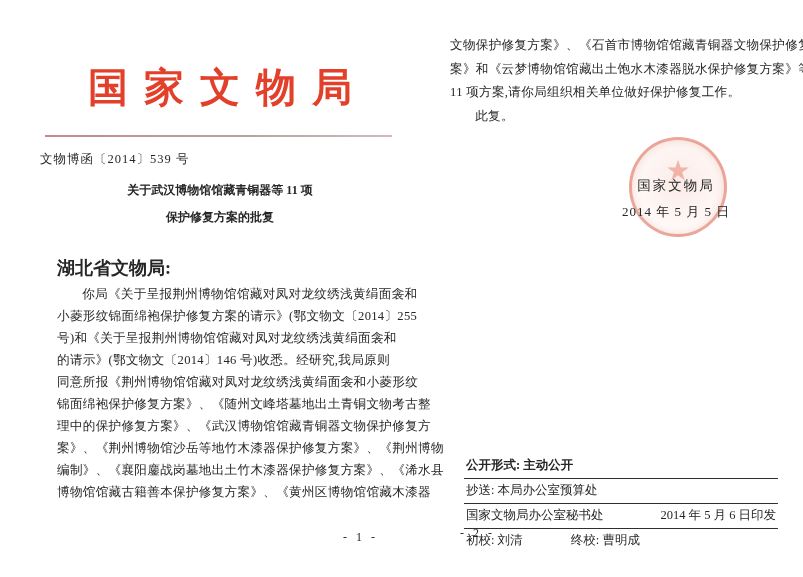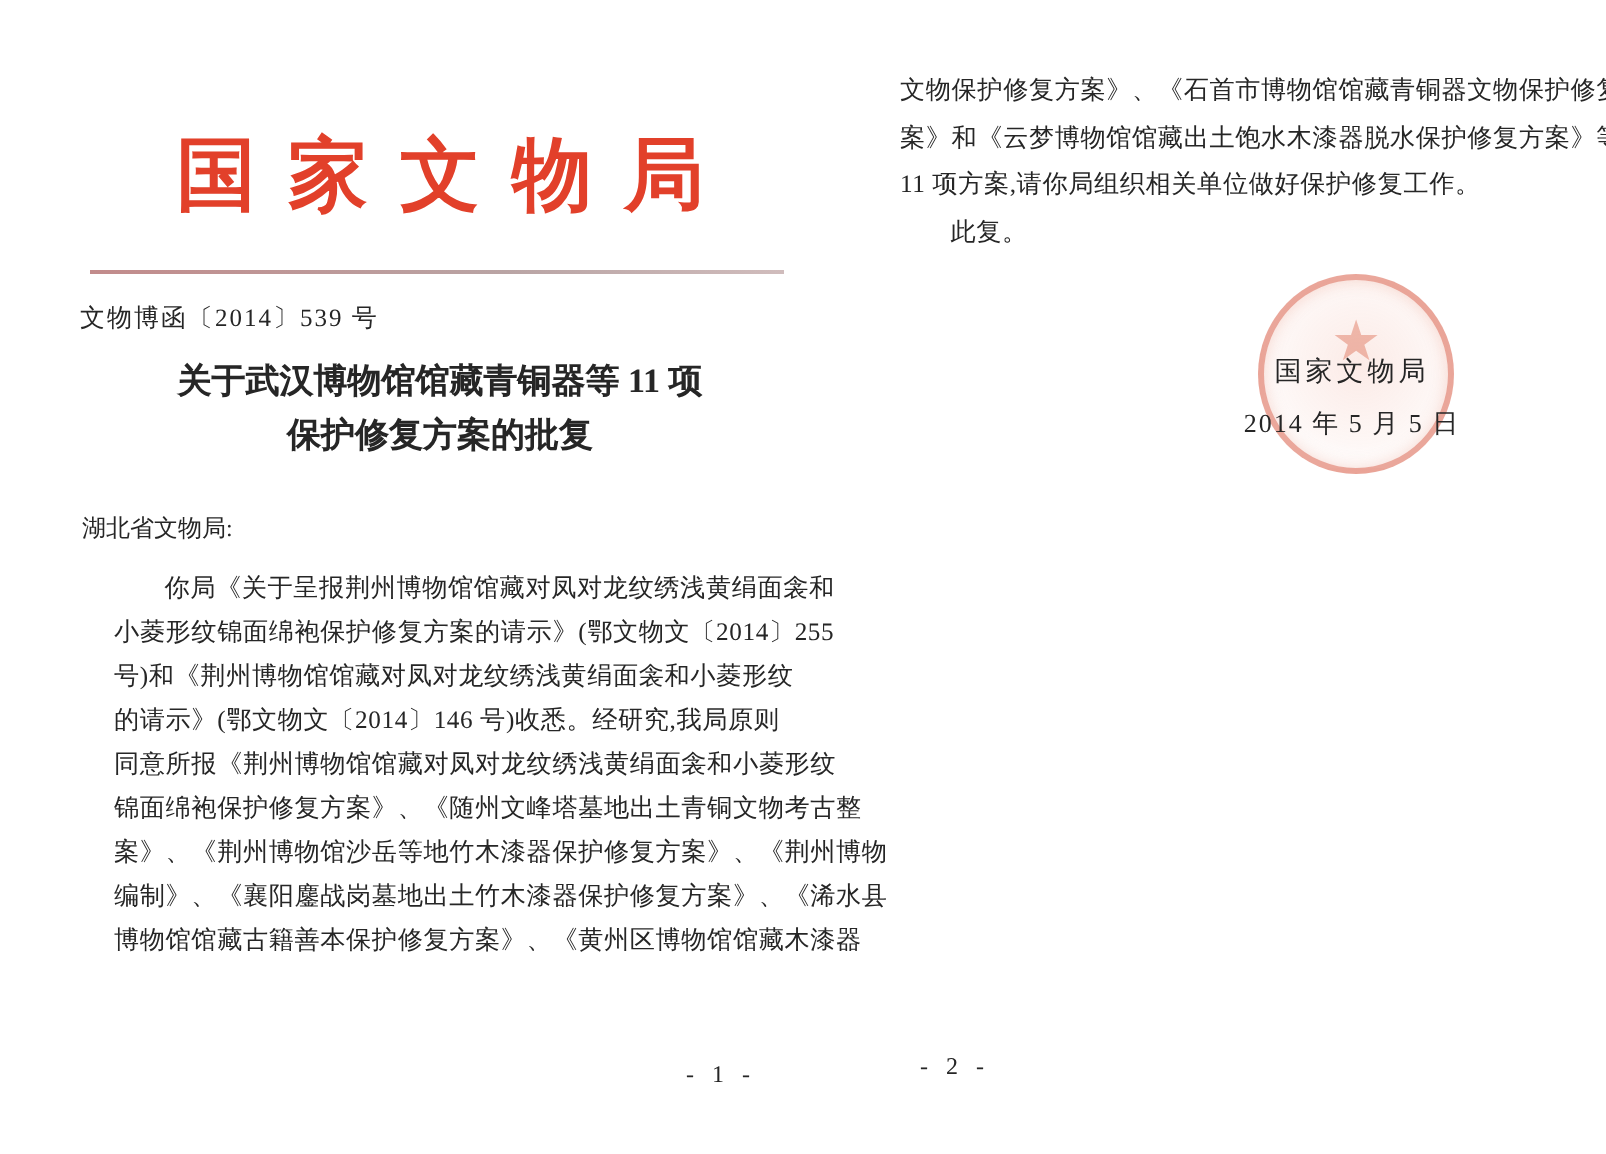--- a/index.html
+++ b/index.html
@@ -17,23 +17,23 @@
   .red-line{
     position:absolute;top:95px;left:5px;right:8px;height:2px;
     background:linear-gradient(to right,#c28b8b,#b9a4a4 60%,#d0bcbc);
   }
   .doc-number{
     position:absolute;top:111px;left:0;right:12px;text-align:left;
     font-size:12.5px;letter-spacing:1px;white-space:nowrap;
   }
   .doc-title{
     position:absolute;top:137px;left:0;width:100%;text-align:center;
-    font-size:17px;font-weight:bold;line-height:27px;white-space:nowrap;
+    font-size:12px;font-weight:bold;line-height:27px;white-space:nowrap;
   }
-  .salutation{position:absolute;top:216px;left:1px;font-size:12px;white-space:nowrap;}
+  .salutation{position:absolute;top:216px;left:17px;font-size:18px;white-space:nowrap;font-weight:bold;}
   .body-block{position:absolute;top:243px;left:17px;right:2px;font-size:12.6px;line-height:22px;}
   .body-line{white-space:nowrap;letter-spacing:0.3px;}
   .indent{ text-indent:2em; }
   .pagenum-left{position:absolute;top:490px;right:22px;font-size:12px;letter-spacing:3px;white-space:nowrap;}
   
   .page-right{position:absolute;left:448px;top:20px;width:332px;height:540px;}
   .body-block2{position:absolute;top:14px;left:2px;right:0;font-size:12.6px;line-height:23.5px;}
   .seal{
     position:absolute;left:181px;top:117px;width:92px;height:94px;border-radius:50%;
     border:3px solid rgba(214,80,55,0.50);
@@ -66,24 +66,25 @@
     <div class="red-line"></div>
     <div class="doc-number">文物博函〔2014〕539 号</div>
     <div class="doc-title">
       <div>关于武汉博物馆馆藏青铜器等 11 项</div>
       <div>保护修复方案的批复</div>
     </div>
     <div class="salutation">湖北省文物局:</div>
     <div class="body-block">
       <div class="body-line indent">你局《关于呈报荆州博物馆馆藏对凤对龙纹绣浅黄绢面衾和</div>
       <div class="body-line">小菱形纹锦面绵袍保护修复方案的请示》(鄂文物文〔2014〕255</div>
-      <div class="body-line">号)和《荆州博物馆馆藏对凤对龙纹绣浅黄绢面衾和小菱形纹</div>
+      <div class="body-line">号)和《关于呈报荆州博物馆馆藏对凤对龙纹绣浅黄绢面衾和</div>
       <div class="body-line">的请示》(鄂文物文〔2014〕146 号)收悉。经研究,我局原则</div>
       <div class="body-line">同意所报《荆州博物馆馆藏对凤对龙纹绣浅黄绢面衾和小菱形纹</div>
       <div class="body-line">锦面绵袍保护修复方案》、《随州文峰塔墓地出土青铜文物考古整</div>
+      <div class="body-line">理中的保护修复方案》、《武汉博物馆馆藏青铜器文物保护修复方</div>
       <div class="body-line">案》、《荆州博物馆沙岳等地竹木漆器保护修复方案》、《荆州博物</div>
       <div class="body-line">编制》、《襄阳鏖战岗墓地出土竹木漆器保护修复方案》、《浠水县</div>
       <div class="body-line">博物馆馆藏古籍善本保护修复方案》、《黄州区博物馆馆藏木漆器</div>
     </div>
     <div class="pagenum-left">- 1 -</div>
   </div>
 
   <div class="page-right">
     <div class="body-block2">
       <div class="body-line">文物保护修复方案》、《石首市博物馆馆藏青铜器文物保护修复方</div>
@@ -93,16 +94,29 @@
     </div>
 
     <div class="seal">
       <div class="seal-star">★</div>
     </div>
     <div class="signature">
       <div class="signer">国家文物局</div>
       <div class="sign-date">2014 年 5 月 5 日</div>
     </div>
 
+    <div class="footer">
+      <div class="f-row bold">公开形式: 主动公开</div>
+      <div class="f-row">抄送: 本局办公室预算处</div>
+      <div class="f-row split">
+        <span>国家文物局办公室秘书处</span>
+        <span>2014 年 5 月 6 日印发</span>
+      </div>
+      <div class="f-row last">
+        <span>初校: 刘清</span>
+        <span class="proof-gap"></span>
+        <span>终校: 曹明成</span>
+      </div>
+    </div>
     <div class="pagenum-right">- 2 -</div>
   </div>
 
 </div>
 
 </body></html>

